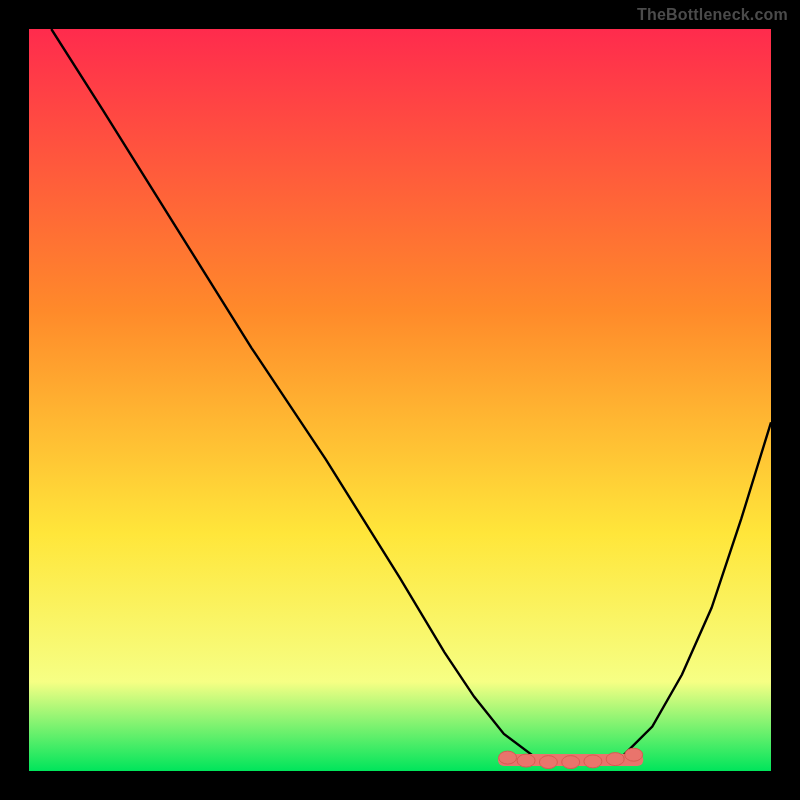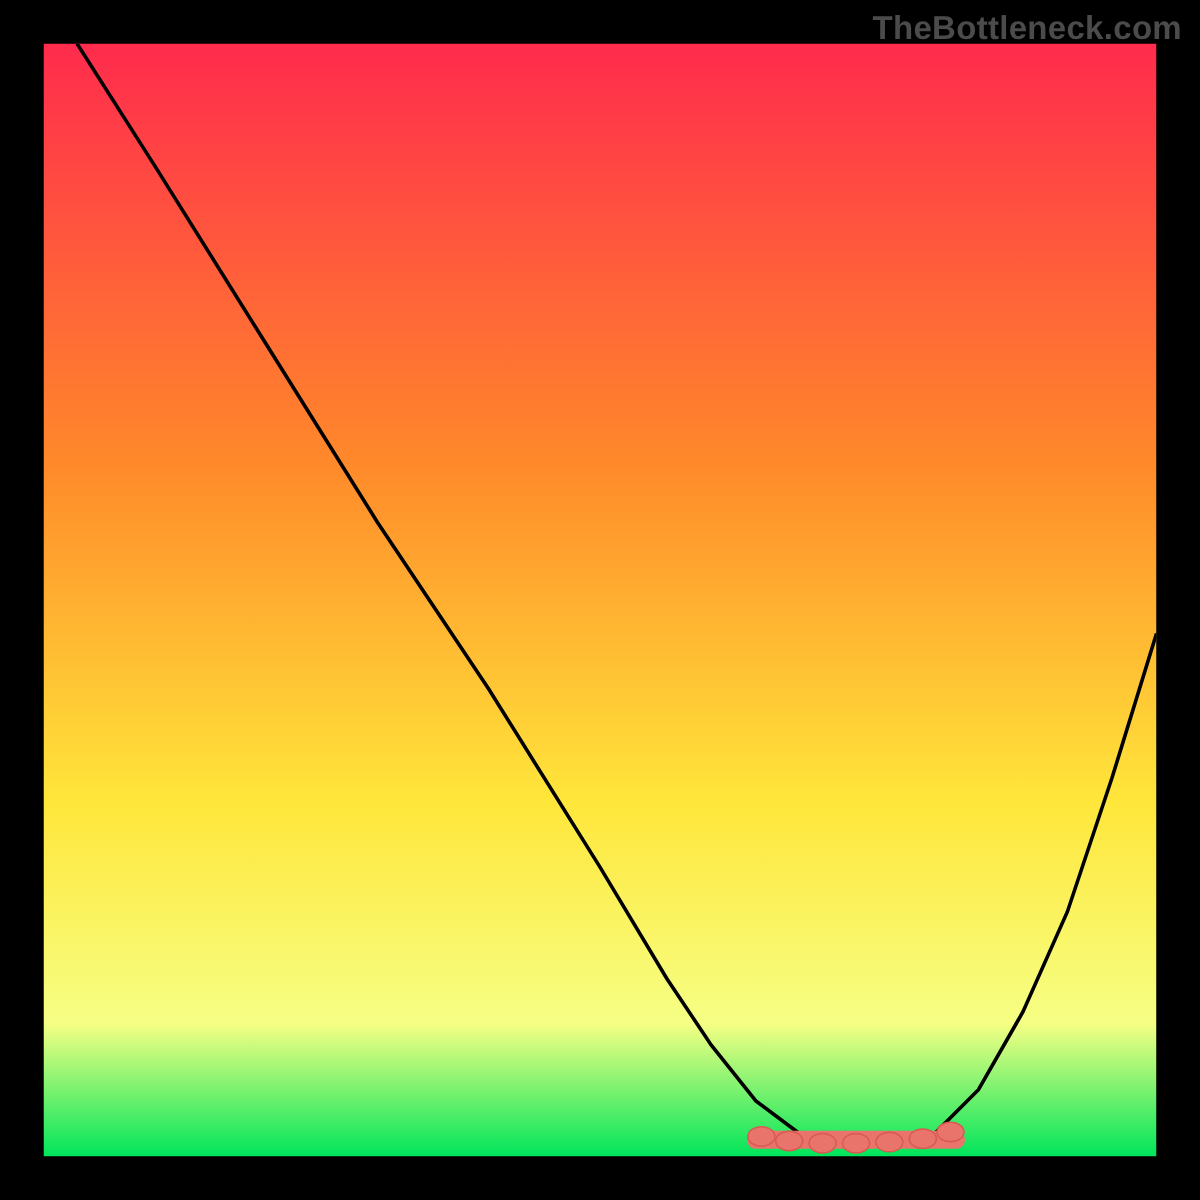--- a/index.html
+++ b/index.html
@@ -15,21 +15,21 @@
     position: relative;
     width: 800px;
     height: 800px;
     background: #000;
   }
   .watermark {
     position: absolute;
     top: 6px;
     right: 12px;
     color: #4b4b4b;
-    font-size: 22px;
+    font-size: 16px;
     font-weight: 600;
     letter-spacing: 0.2px;
     z-index: 10;
   }
   .plot {
     position: absolute;
     left: 29px;
     top: 29px;
     width: 742px;
     height: 742px;

